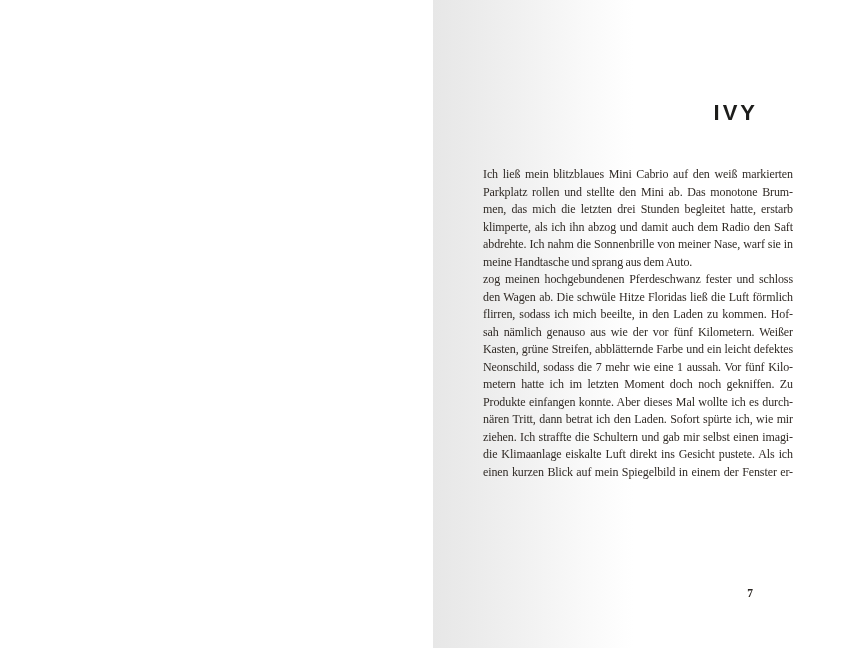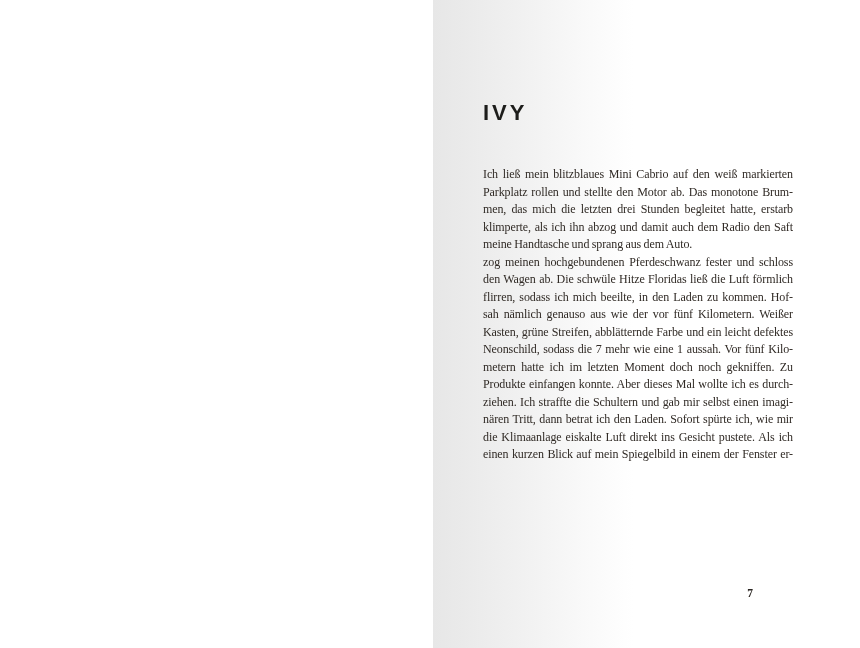--- a/index.html
+++ b/index.html
@@ -21,21 +21,21 @@
     position: absolute; left: 433px; top: 0; width: 200px; height: 648px;
     background: linear-gradient(to right,
       #e7e7e7 0%, #eaeaea 15%, #f1f1f1 45%, #f9f9f9 75%, #ffffff 100%);
   }
   .page-right {
     position: absolute; left: 433px; top: 0; width: 427px; height: 648px;
   }
   .chapter-title {
     position: absolute; left: 483px; top: 101px; width: 310px;
     box-sizing: border-box;
-    padding-right: 35px;
+    text-align: right; padding-right: 35px;
     font-family: "Liberation Sans", sans-serif;
     font-weight: bold;
     font-size: 22px;
     letter-spacing: 3px;
     color: #1d1d1b;
     line-height: 24px;
   }
   .body-text {
     position: absolute; left: 483px; top: 166px; width: 310px;
     font-size: 12px;
@@ -67,32 +67,33 @@
 
 <div class="spread">
   <div class="page-left"></div>
   <div class="gutter-shadow"></div>
   <div class="page-right"></div>
 
   <div class="chapter-title">IVY</div>
 
   <div class="body-text">
     <div class="text-line">Ich ließ mein blitzblaues Mini Cabrio auf den weiß markierten</div>
-    <div class="text-line">Parkplatz rollen und stellte den Motor ab. Das monotone Brum-</div>
+    <div class="text-line">Parkplatz rollen und stellte den Mini ab. Das monotone Brum-</div>
     <div class="text-line">men, das mich die letzten drei Stunden begleitet hatte, erstarb</div>
     <div class="text-line">klimperte, als ich ihn abzog und damit auch dem Radio den Saft</div>
+    <div class="text-line">abdrehte. Ich nahm die Sonnenbrille von meiner Nase, warf sie in</div>
     <div class="text-line para-end">meine Handtasche und sprang aus dem Auto.</div>
     <div class="text-line">zog meinen hochgebundenen Pferdeschwanz fester und schloss</div>
     <div class="text-line">den Wagen ab. Die schwüle Hitze Floridas ließ die Luft förmlich</div>
     <div class="text-line">flirren, sodass ich mich beeilte, in den Laden zu kommen. Hof-</div>
     <div class="text-line">sah nämlich genauso aus wie der vor fünf Kilometern. Weißer</div>
     <div class="text-line">Kasten, grüne Streifen, abblätternde Farbe und ein leicht defektes</div>
     <div class="text-line">Neonschild, sodass die 7 mehr wie eine 1 aussah. Vor fünf Kilo-</div>
     <div class="text-line">metern hatte ich im letzten Moment doch noch gekniffen. Zu</div>
     <div class="text-line">Produkte einfangen konnte. Aber dieses Mal wollte ich es durch-</div>
+    <div class="text-line">nären Tritt, dann betrat ich den Laden. Sofort spürte ich, wie mir</div>
     <div class="text-line">ziehen. Ich straffte die Schultern und gab mir selbst einen imagi-</div>
-    <div class="text-line">nären Tritt, dann betrat ich den Laden. Sofort spürte ich, wie mir</div>
     <div class="text-line">die Klimaanlage eiskalte Luft direkt ins Gesicht pustete. Als ich</div>
     <div class="text-line">einen kurzen Blick auf mein Spiegelbild in einem der Fenster er-</div>
   </div>
 
   <div class="page-number">7</div>
 </div>
 
 </body></html>

